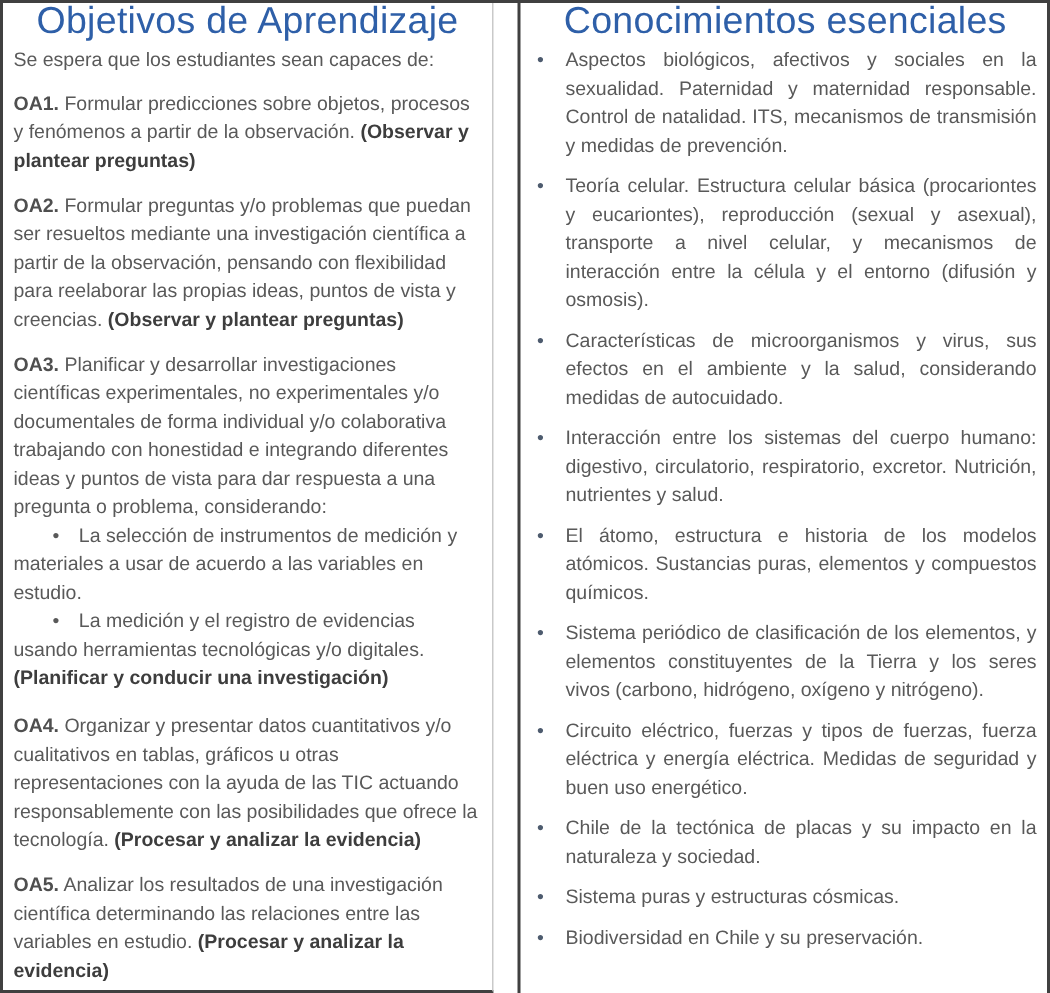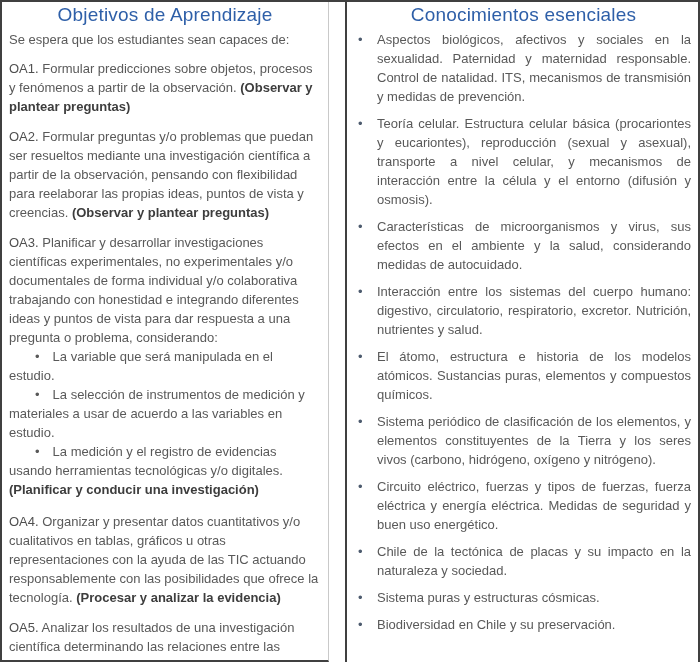--- a/index.html
+++ b/index.html
@@ -30,30 +30,30 @@
   }
   .gutter{width:16px;}
   .col-right{
     flex:1;
     border-left:2px solid var(--border_dark);
     border-right:2px solid var(--border_dark);
     padding:1px 7px 0 9px;
   }
   .title{
     margin:2px 0 6px 0;
-    font-size:19px;font-weight:400;
+    font-size:25px;font-weight:400;
     color:var(--heading_blue);
     text-align:center;letter-spacing:.2px;
   }
   p{margin:0;}
   .body-text{font-size:13px;line-height:19px;color:var(--body_gray);}
   .intro{margin:4px 0 10px 0;}
   .para{margin:0 0 11px 0;}
   .para.lead{margin-bottom:0;}
-  .code{font-weight:400;color:#4f4f4f;}
+  .code{font-weight:700;color:#4f4f4f;}
   .tag{font-weight:700;color:var(--bold_dark);}
   .lb{text-indent:26px;margin:0;}
   .lb .gap{display:inline-block;width:13px;}
   .lb .dot{color:var(--body_gray);}
   .tagline{margin:0 0 13px 0;}
   .rb{
     position:relative;
     padding-left:21px;
     margin:0 0 8px 0;
     text-align:justify;
@@ -72,21 +72,20 @@
     <h1 class="title">Objetivos de Aprendizaje</h1>
 
     <p class="intro">Se espera que los estudiantes sean capaces de:</p>
 
     <p class="para"><span class="code">OA1.</span> <span>Formular predicciones sobre objetos, procesos y fenómenos a partir de la observación.</span> <span class="tag">(Observar y plantear preguntas)</span></p>
 
     <p class="para"><span class="code">OA2.</span> <span>Formular preguntas y/o problemas que puedan ser resueltos mediante una investigación científica a partir de la observación, pensando con flexibilidad para reelaborar las propias ideas, puntos de vista y creencias.</span> <span class="tag">(Observar y plantear preguntas)</span></p>
 
     <p class="para lead"><span class="code">OA3.</span> <span>Planificar y desarrollar investigaciones científicas experimentales, no experimentales y/o documentales de forma individual y/o colaborativa trabajando con honestidad e integrando diferentes ideas y puntos de vista para dar respuesta a una pregunta o problema, considerando:</span></p>
 
-    <p class="lb"><span class="dot">•</span><span class="gap"></span><span>La variable que será manipulada en el estudio.</span></p>
     <p class="lb"><span class="dot">•</span><span class="gap"></span><span>La selección de instrumentos de medición y materiales a usar de acuerdo a las variables en estudio.</span></p>
     <p class="lb"><span class="dot">•</span><span class="gap"></span><span>La medición y el registro de evidencias usando herramientas tecnológicas y/o digitales.</span></p>
 
     <p class="tagline"><span class="tag">(Planificar y conducir una investigación)</span></p>
 
     <p class="para"><span class="code">OA4.</span> <span>Organizar y presentar datos cuantitativos y/o cualitativos en tablas, gráficos u otras representaciones con la ayuda de las TIC actuando responsablemente con las posibilidades que ofrece la tecnología.</span> <span class="tag">(Procesar y analizar la evidencia)</span></p>
 
     <p class="para"><span class="code">OA5.</span> <span>Analizar los resultados de una investigación científica determinando las relaciones entre las variables en estudio.</span> <span class="tag">(Procesar y analizar la evidencia)</span></p>
   </section>
 

